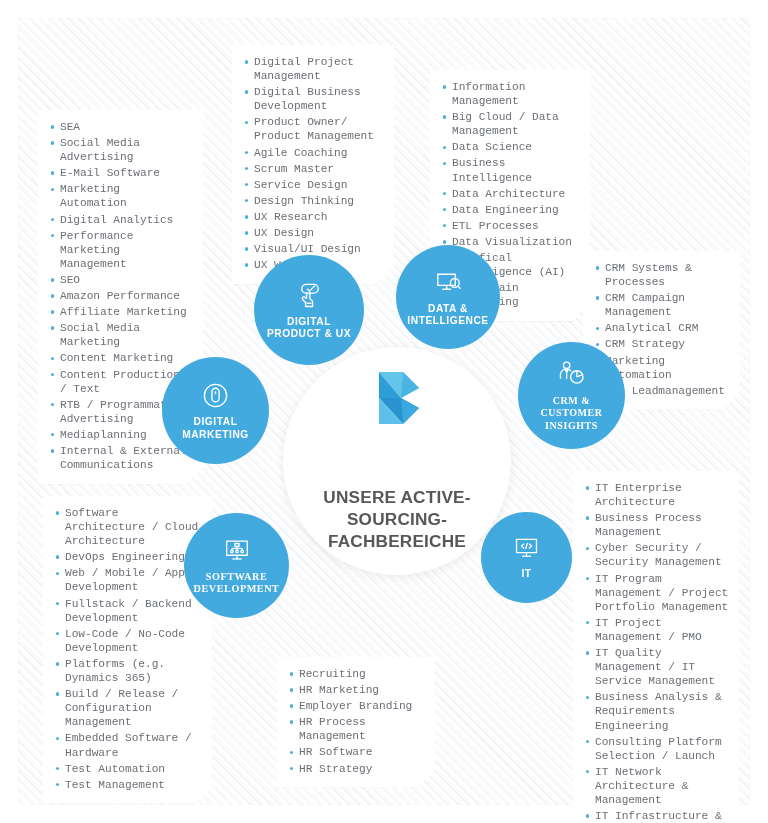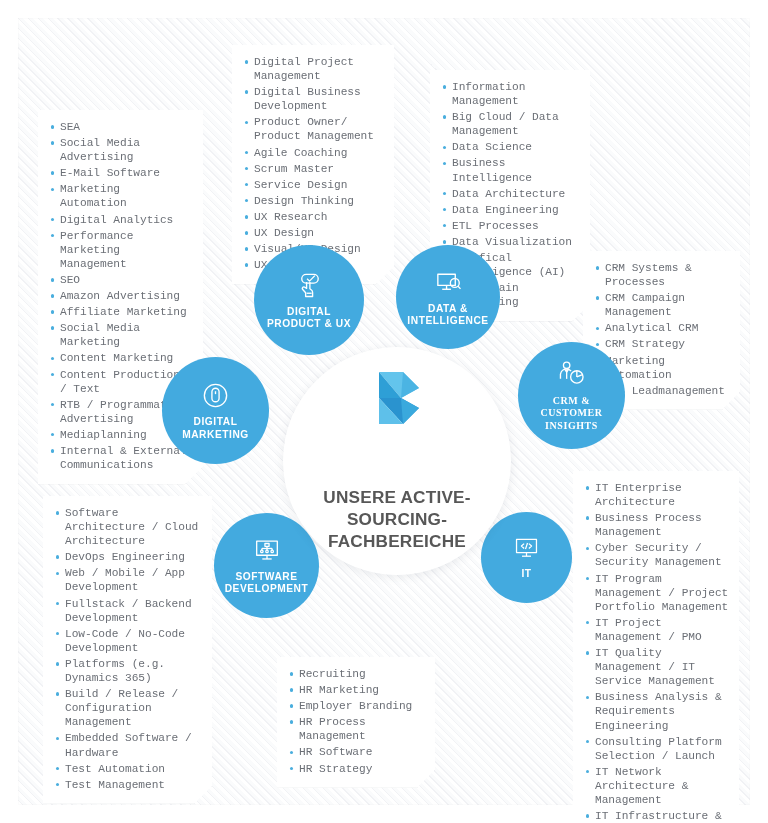--- a/index.html
+++ b/index.html
@@ -131,21 +131,21 @@
 
   <div class="card" style="left:38px;top:110px;width:165px;">
     <ul>
         <li>SEA</li>
         <li>Social Media Advertising</li>
         <li>E-Mail Software</li>
         <li>Marketing Automation</li>
         <li>Digital Analytics</li>
         <li>Performance Marketing Management</li>
         <li>SEO</li>
-        <li>Amazon Advertising</li>
+        <li>Amazon Performance</li>
         <li>Affiliate Marketing</li>
         <li>Social Media Marketing</li>
         <li>Content Marketing</li>
         <li>Content Production / Text</li>
         <li>RTB / Programmatic Advertising</li>
         <li>Mediaplanning</li>
         <li>Internal &amp; External Communications</li>
       </ul>
   </div>
 
@@ -236,21 +236,21 @@
     <span class="cicon">
       <svg width="31" height="31" viewBox="0 0 32 32" fill="none" stroke="#ffffff" stroke-width="1.4">
         <circle cx="16" cy="16" r="11.5"></circle>
         <rect x="12.3" y="8.5" width="7.4" height="14" rx="3.7"></rect>
         <line x1="16" y1="11.6" x2="16" y2="14.6"></line>
       </svg>
     </span>
     <span class="clabel">DIGITAL MARKETING</span>
   </div>
 
-  <div class="circle" style="left:254px;top:245px;width:110px;height:110px;">
+  <div class="circle" style="left:254px;top:255px;width:110px;height:110px;">
     <span class="cicon">
       <svg width="31" height="31" viewBox="0 0 32 32" fill="none" stroke="#ffffff" stroke-width="1.4" stroke-linejoin="round">
         <rect x="8" y="4.5" width="17" height="9" rx="4.5"></rect>
         <polyline points="13.5,9 16,11.5 21.5,5.8"></polyline>
         <path d="M13 12.5 v6.5 l-2.2 -1.4 a1.6 1.6 0 0 0 -2 2.3 l3.2 3.6 v3.8 h7.2 v-4.2
                  a3 3 0 0 0 -1.2 -2.4 l-1.6 -1.3 v-6.9"></path>
         <line x1="13" y1="24" x2="18.2" y2="24"></line>
       </svg>
     </span>
     <span class="clabel">DIGITAL PRODUCT &amp; UX</span>
@@ -277,21 +277,21 @@
         <line x1="11" y1="11" x2="11" y2="20.5"></line>
         <path d="M9.4 11.2 l1.6 2.2 l1.6 -2.2"></path>
         <circle cx="21.5" cy="18.5" r="6.4"></circle>
         <line x1="21.5" y1="18.5" x2="21.5" y2="12.1"></line>
         <line x1="21.5" y1="18.5" x2="27.4" y2="16.2"></line>
       </svg>
     </span>
     <span class="clabel">CRM &amp; CUSTOMER INSIGHTS</span>
   </div>
 
-  <div class="circle" style="left:214px;top:513px;width:105px;height:105px;">
+  <div class="circle" style="left:184px;top:513px;width:105px;height:105px;font-family:Liberation Serif, serif;">
     <span class="cicon">
       <svg width="30" height="30" viewBox="0 0 32 32" fill="none" stroke="#ffffff" stroke-width="1.4" stroke-linejoin="round">
         <rect x="5" y="5.5" width="22" height="15"></rect>
         <line x1="16" y1="20.5" x2="16" y2="24.5"></line>
         <line x1="11" y1="24.5" x2="21" y2="24.5"></line>
         <rect x="13.8" y="8" width="4.4" height="3"></rect>
         <line x1="16" y1="11" x2="16" y2="13.3"></line>
         <line x1="10.5" y1="13.3" x2="21.5" y2="13.3"></line>
         <line x1="10.5" y1="13.3" x2="10.5" y2="15.2"></line>
         <line x1="16" y1="13.3" x2="16" y2="15.2"></line>

